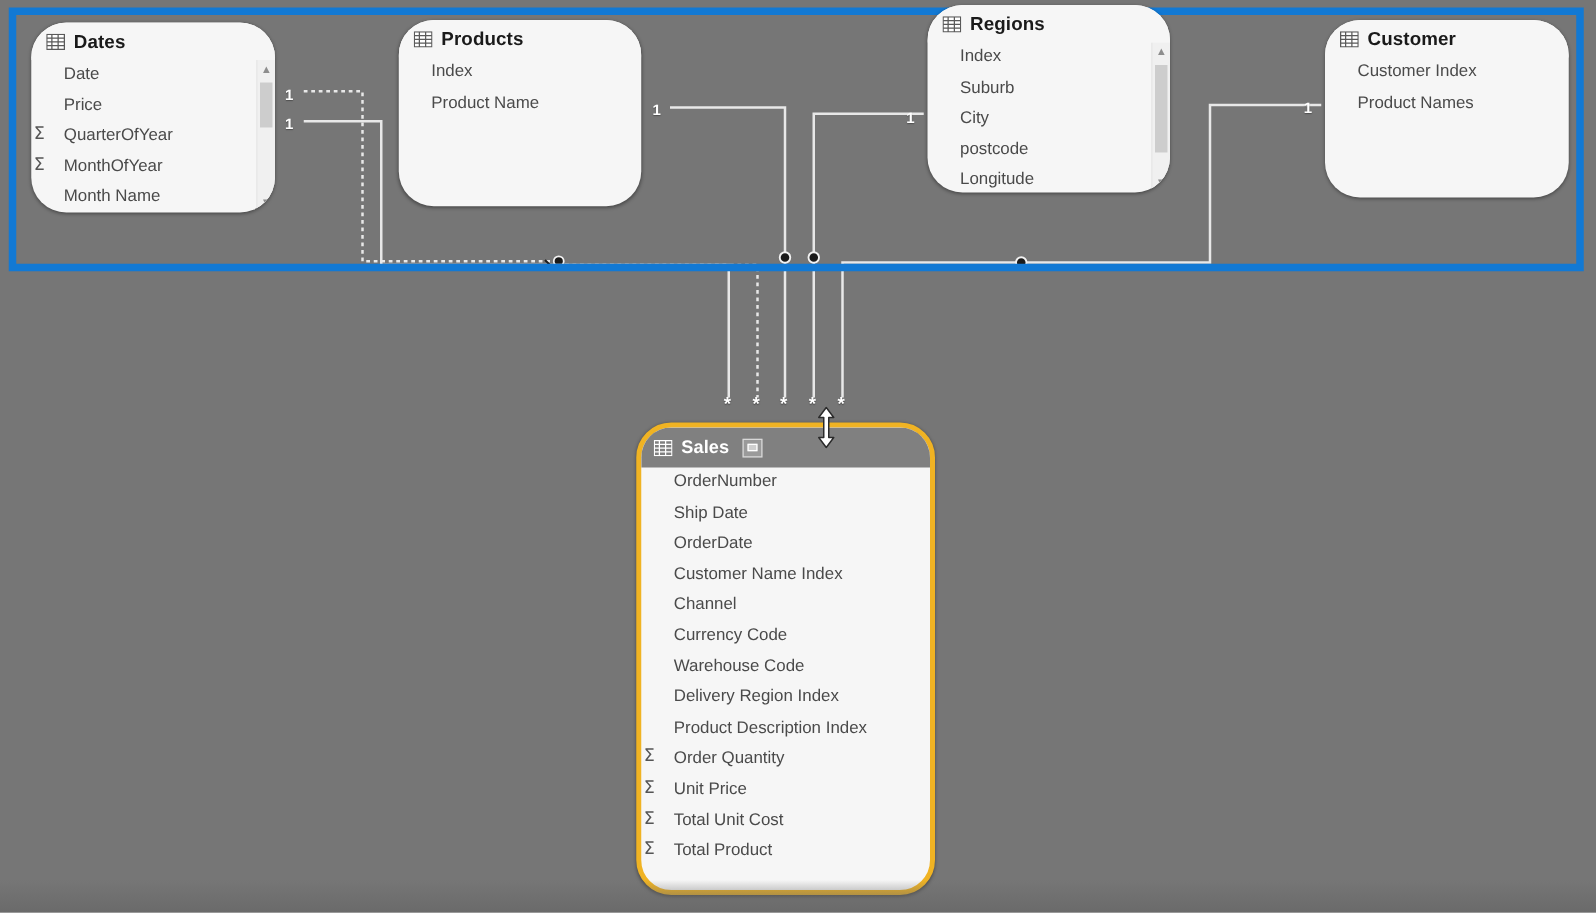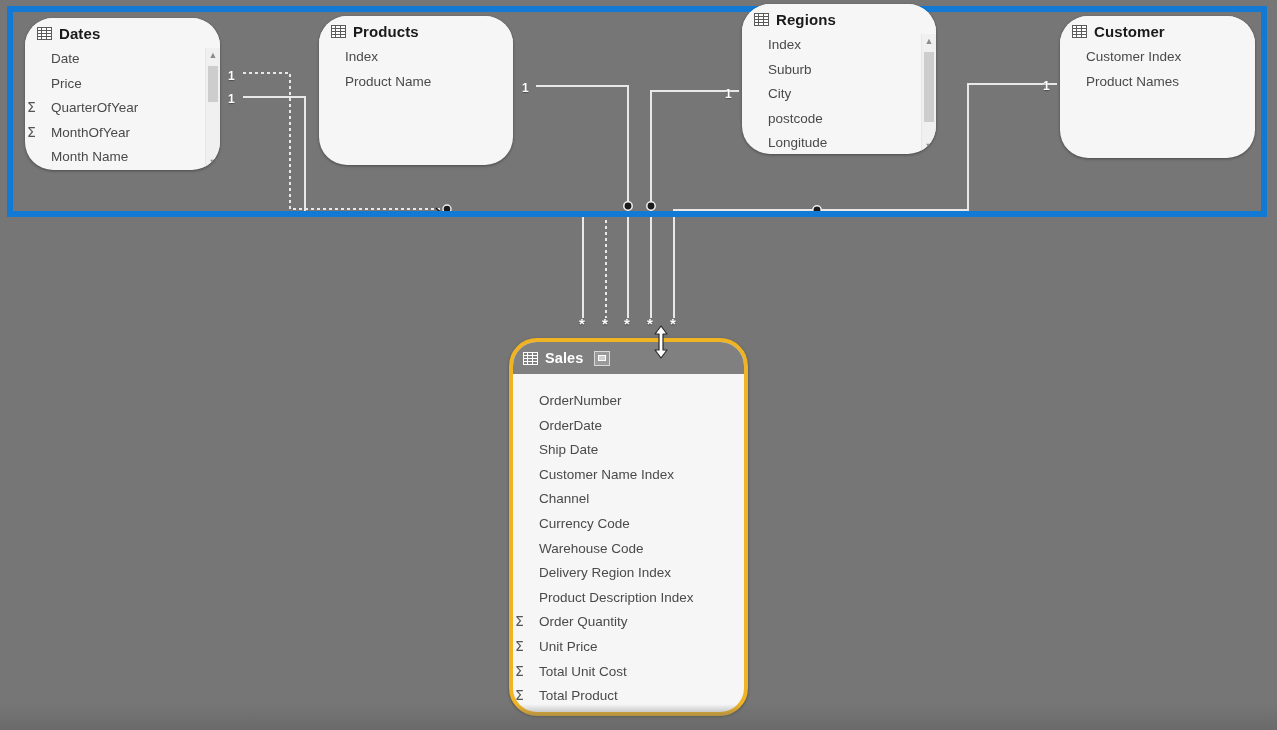--- a/index.html
+++ b/index.html
@@ -286,44 +286,44 @@
           <span>Customer Index</span>
         </li>
         <li class="field">
           <span class="sigma blank">Σ</span>
           <span>Product Names</span>
         </li>
       </ul>
     </div>
   </div>
 
-  <div class="tbl highlight" style="left:509px; top:338px; width:239px; height:378px;gap:16px;">
+  <div class="tbl highlight" style="left:509px; top:338px; width:239px; height:378px;">
     <div class="tbl-head">
       <svg class="grid-icon" viewBox="0 0 15 13">
         <rect x="0.5" y="0.5" width="14" height="12" fill="none" stroke="#ffffff"></rect>
         <path d="M0.5 3.5 H14.5 M0.5 6.5 H14.5 M0.5 9.5 H14.5 M4.5 0.5 V12.5 M9.5 0.5 V12.5" stroke="#ffffff" fill="none"></path>
       </svg>
       <span class="tbl-title">Sales</span>
       <span class="collapse-btn">
           <i></i>
         </span>
     </div>
     <div class="tbl-body">
       <ul class="field-list">
         <li class="field">
           <span class="sigma blank">Σ</span>
           <span>OrderNumber</span>
         </li>
         <li class="field">
           <span class="sigma blank">Σ</span>
+          <span>Ship Date</span>
+        </li>
+        <li class="field">
+          <span class="sigma blank">Σ</span>
           <span>OrderDate</span>
-        </li>
-        <li class="field">
-          <span class="sigma blank">Σ</span>
-          <span>Ship Date</span>
         </li>
         <li class="field">
           <span class="sigma blank">Σ</span>
           <span>Customer Name Index</span>
         </li>
         <li class="field">
           <span class="sigma blank">Σ</span>
           <span>Channel</span>
         </li>
         <li class="field">

